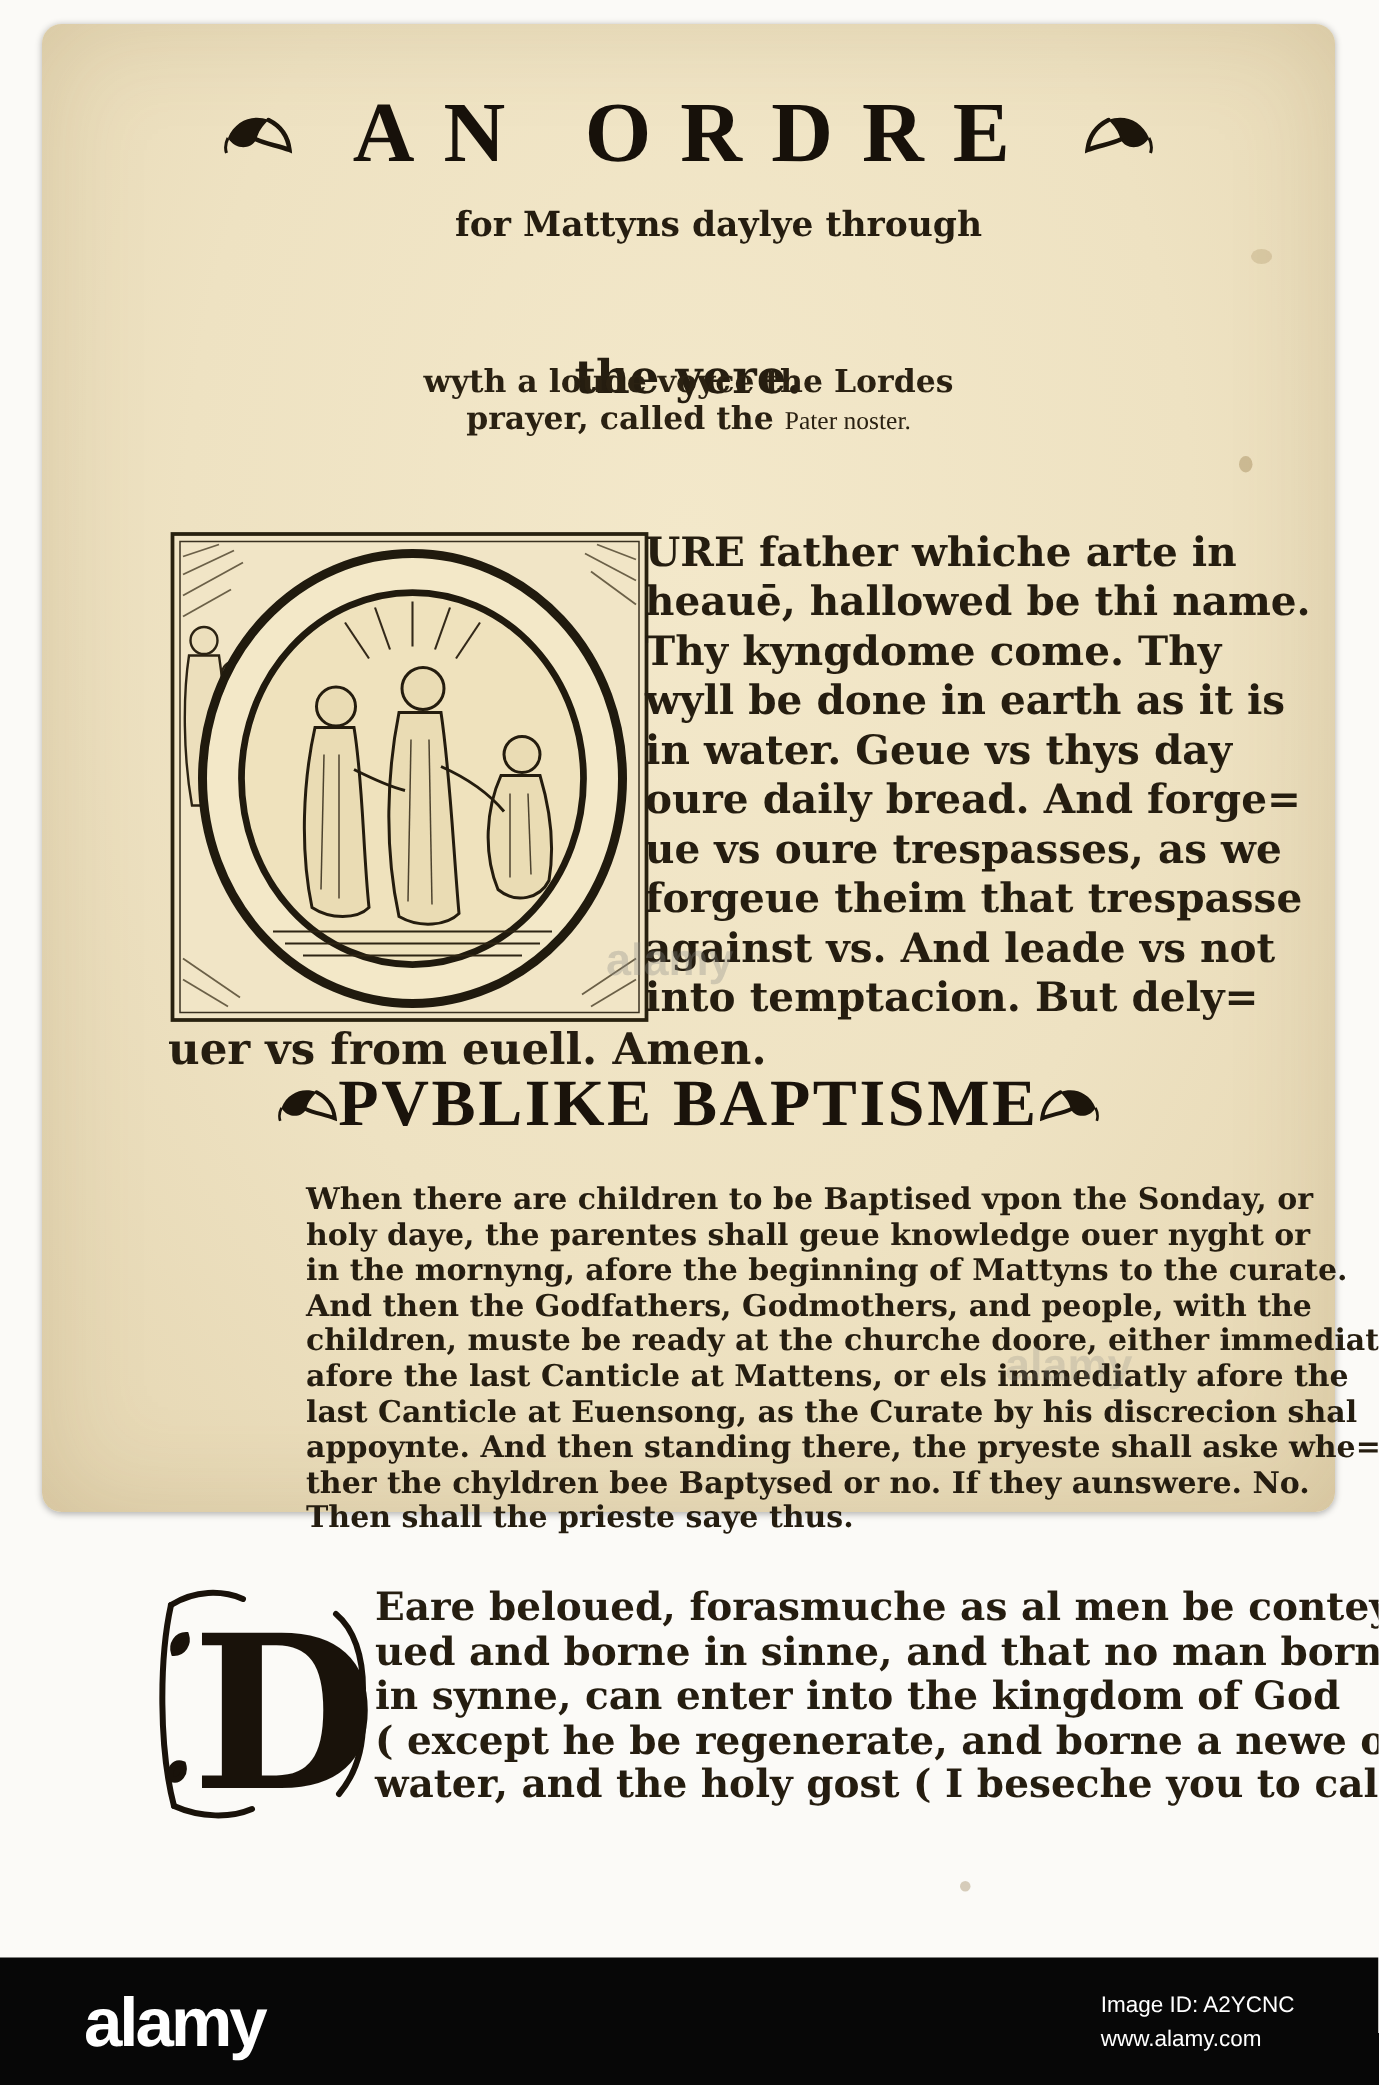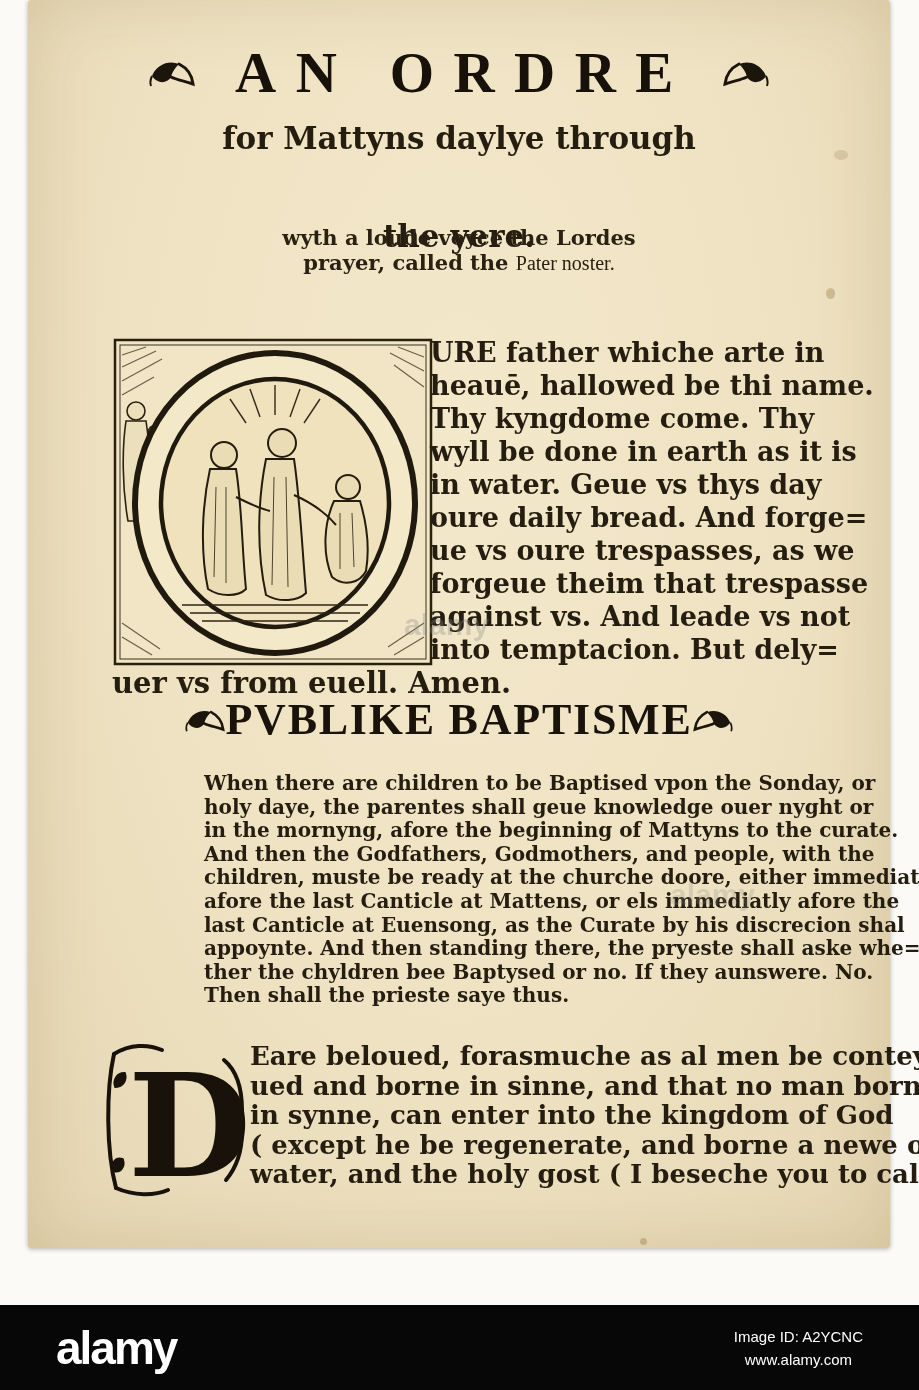--- a/index.html
+++ b/index.html
@@ -2,42 +2,42 @@
 <html><head>
 <meta charset="utf-8">
 <style>
   * { margin:0; padding:0; box-sizing:border-box; }
   html, body { width:919px; height:1390px; }
   body {
     position:relative; width:919px; height:1390px; overflow:hidden;
     background:#fbfaf7; font-family:"Liberation Serif", serif;
   }
   .page {
-    position:absolute; left:28px; top:0; width:862px; height:1248px;
+    position:absolute; left:28px; top:16px; width:862px; height:992px;
     background: radial-gradient(ellipse at 50% 35%, #f3e8ca 0%, #eee2c2 55%, #e5d6b2 100%);
     box-shadow: 0 1px 5px rgba(0,0,0,.3), inset 0 0 70px rgba(130,100,50,.18);
-    border-radius:3px;
+    border-radius:13px;
   }
   .row { position:absolute; left:0; width:100%; display:flex; justify-content:center; align-items:center; }
   .title-row { top:40px; gap:30px; }
   .page-title {
     font-family:"Liberation Serif", serif; font-weight:700; font-size:57px;
     letter-spacing:.34em; text-indent:.17em; color:#17110a; white-space:nowrap;
   }
   .heading-row { top:694px; }
   .section-heading {
     font-family:"Liberation Serif", serif; font-weight:700; font-size:44px;
     letter-spacing:.04em; color:#1a130b; white-space:nowrap;
   }
   .bl { font-family:"DejaVu Serif", serif; font-weight:700; color:#251d10; }
   .centered-text { position:absolute; left:0; width:100%; text-align:center; }
-  .subtitle1 { top:120px; font-size:31px; }
+  .subtitle1 { top:120px; font-size:23px;margin-left:20px; }
   .subtitle2 { top:174px; font-size:31px;margin-top:44px; }
   .rubric { top:226px; font-size:21px; line-height:24.5px; color:#2a2112; }
-  .pater { font-family:"Liberation Serif", serif; font-weight:400; font-size:20px; }
+  .pater { font-family:"Liberation Serif", serif; font-weight:400; font-size:17px; }
   .woodcut-o { position:absolute; left:84px; top:337px; width:322px; height:330px; }
   .prayer { position:absolute; left:402px; top:336px; }
   .prayer-line { font-size:27px; line-height:33px; white-space:nowrap; }
   .continuation { position:absolute; left:84px; top:666px; font-size:29px; white-space:nowrap; }
   .baptism { position:absolute; left:176px; top:772px; }
   .baptism-line { font-size:20px; line-height:23.6px; white-space:nowrap; }
   .woodcut-d { position:absolute; left:76px; top:1040px; width:142px; height:158px; }
   .exhort { position:absolute; left:222px; top:1042px; }
   .exhort-line { font-size:26px; line-height:29.6px; white-space:nowrap; }
   .caption {
@@ -54,21 +54,21 @@
   .stain3 { left:806px; top:150px; width:14px; height:10px; background:rgba(130,95,40,.18); }
   .footer-bar {
     position:absolute; left:0; top:1305px; width:919px; height:85px; background:#070707;
     display:flex; align-items:center; justify-content:space-between; padding:0 56px;
   }
   .alamy-logo {
     font-family:"Liberation Sans", sans-serif; font-weight:700; font-size:46px;
     color:#ffffff; letter-spacing:-2px;
   }
   .footer-meta {
-    text-align:center; font-family:"Liberation Sans", sans-serif; font-size:15px;
+    text-align:left; font-family:"Liberation Sans", sans-serif; font-size:15px;
     line-height:23px; color:#ffffff;
   }
   .fleuron { display:inline-flex; }
   .flip { transform:scaleX(-1); }
 </style>
 </head>
 <body>
 
 <div class="page">
 

